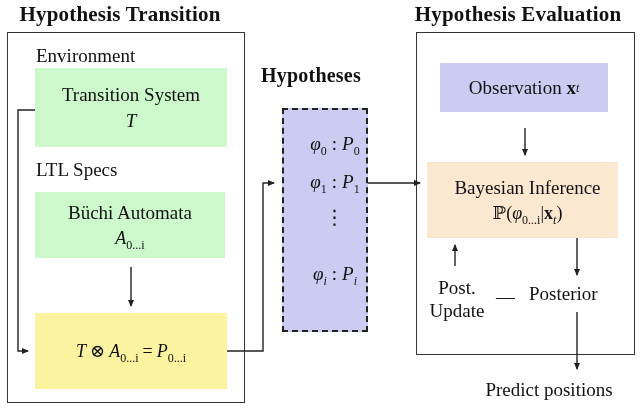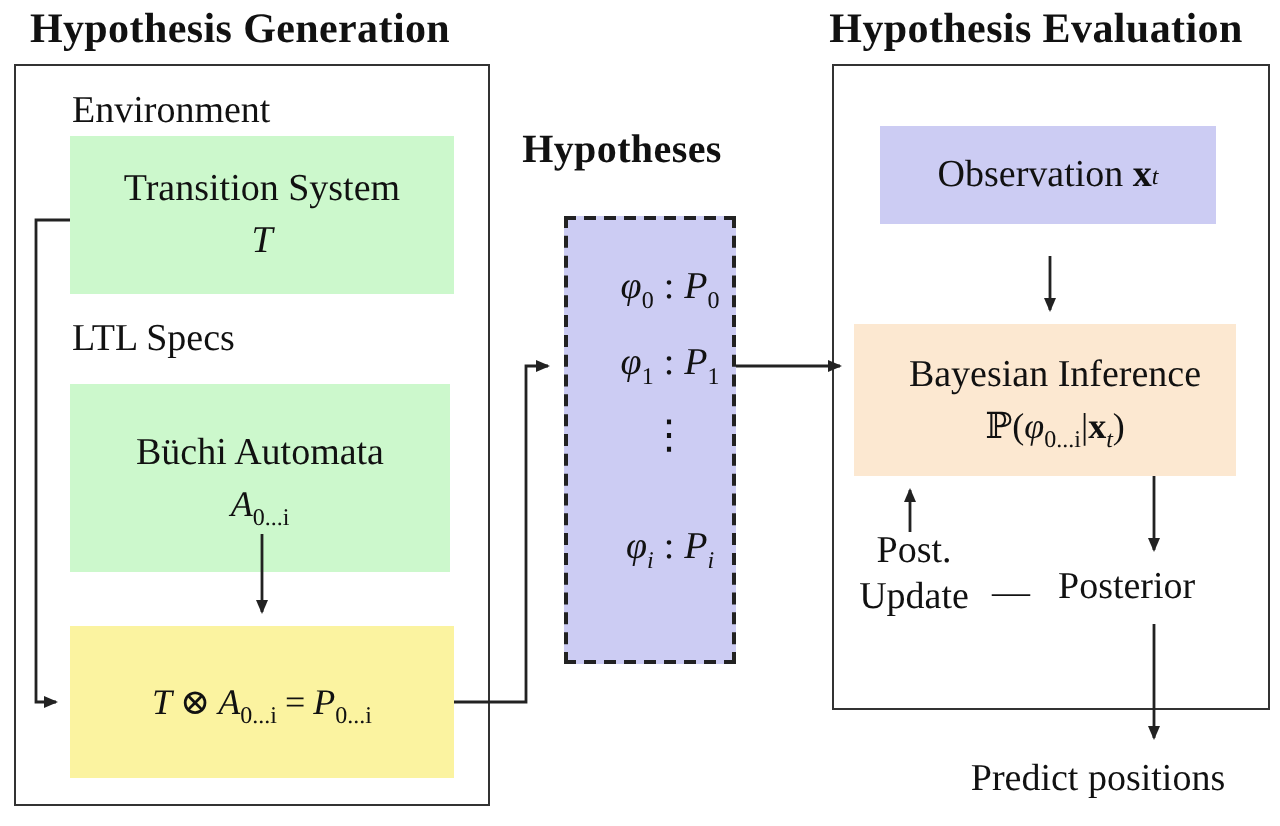--- a/index.html
+++ b/index.html
@@ -17,43 +17,43 @@
   .label { position:absolute; font-size:19px; }
   .scr { font-style:italic; }
   .it  { font-style:italic; }
   sub { font-size:12px; line-height:0; }
   .formula { font-size:18px; }
   .op { margin:0 4px; }
   .colon { margin:0 5px; }
   .dashed-box { position:absolute; border:2px dashed #222; background:var(--lavender,#ccccf3); }
   .hyprow { position:absolute; left:282px; width:106px; text-align:center; font-size:19px; z-index:2; }
   .dotsrow { font-size:20px; letter-spacing:1px; }
-  .small-center { text-align:center; line-height:1.2; }
+  .small-center { text-align:center; line-height:1.2;margin-top:12px; }
   svg.wires { position:absolute; left:0; top:0; z-index:4; pointer-events:none; }
 </style>
 </head>
 <body>
 
 <div class="canvas">
 
-  <div class="panel-title" style="left:2px; top:2px; width:236px;">Hypothesis Generation</div>
+  <div class="panel-title" style="left:2px; top:2px; width:236px;">Hypothesis Transition</div>
   <div class="panel-title" style="left:398px; top:2px; width:240px;">Hypothesis Evaluation</div>
 
   <div class="outer-box" style="left:7px; top:32px; width:238px; height:371px;"></div>
 
   <div class="label" style="left:36px; top:45px;">Environment</div>
 
   <div class="fillbox green" style="left:35px; top:68px; width:192px; height:79px;">
     <div>Transition System</div>
     <div class="scr">T</div>
   </div>
 
   <div class="label" style="left:36px; top:159px;">LTL Specs</div>
 
-  <div class="fillbox green" style="left:35px; top:192px; width:190px; height:94px;">
+  <div class="fillbox green" style="left:35px; top:192px; width:190px; height:66px;">
     <div>Büchi Automata</div>
     <div class="formula"><span class="scr">A</span><sub>0...i</sub></div>
   </div>
 
   <div class="fillbox yellow" style="left:35px; top:313px; width:192px; height:76px;">
     <div class="formula"><span class="scr">T</span><span class="op">⊗</span><span class="scr">A</span><sub>0...i</sub><span class="op">=</span><span class="scr">P</span><sub>0...i</sub></div>
   </div>
 
   <div class="panel-title" style="left:255px; top:64px; width:112px; font-size:20px;font-family:Liberation Serif, serif;">Hypotheses</div>
 

